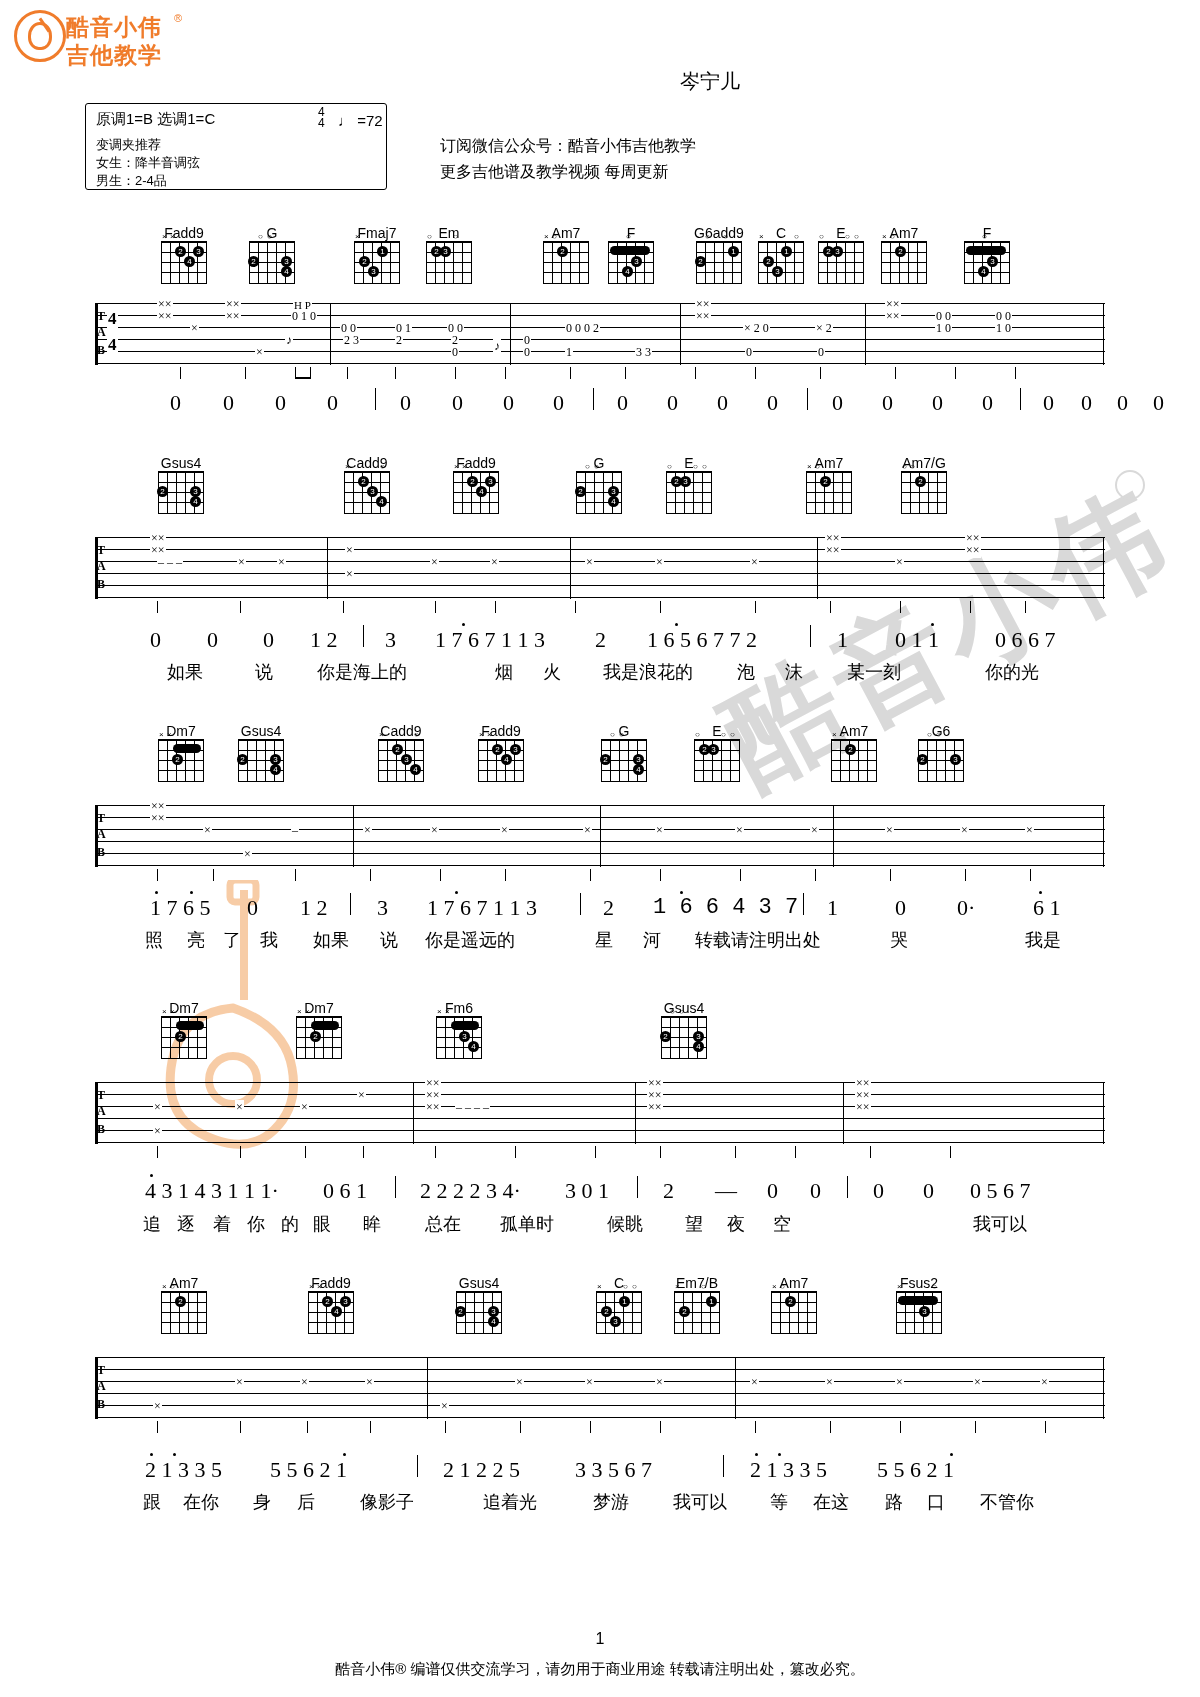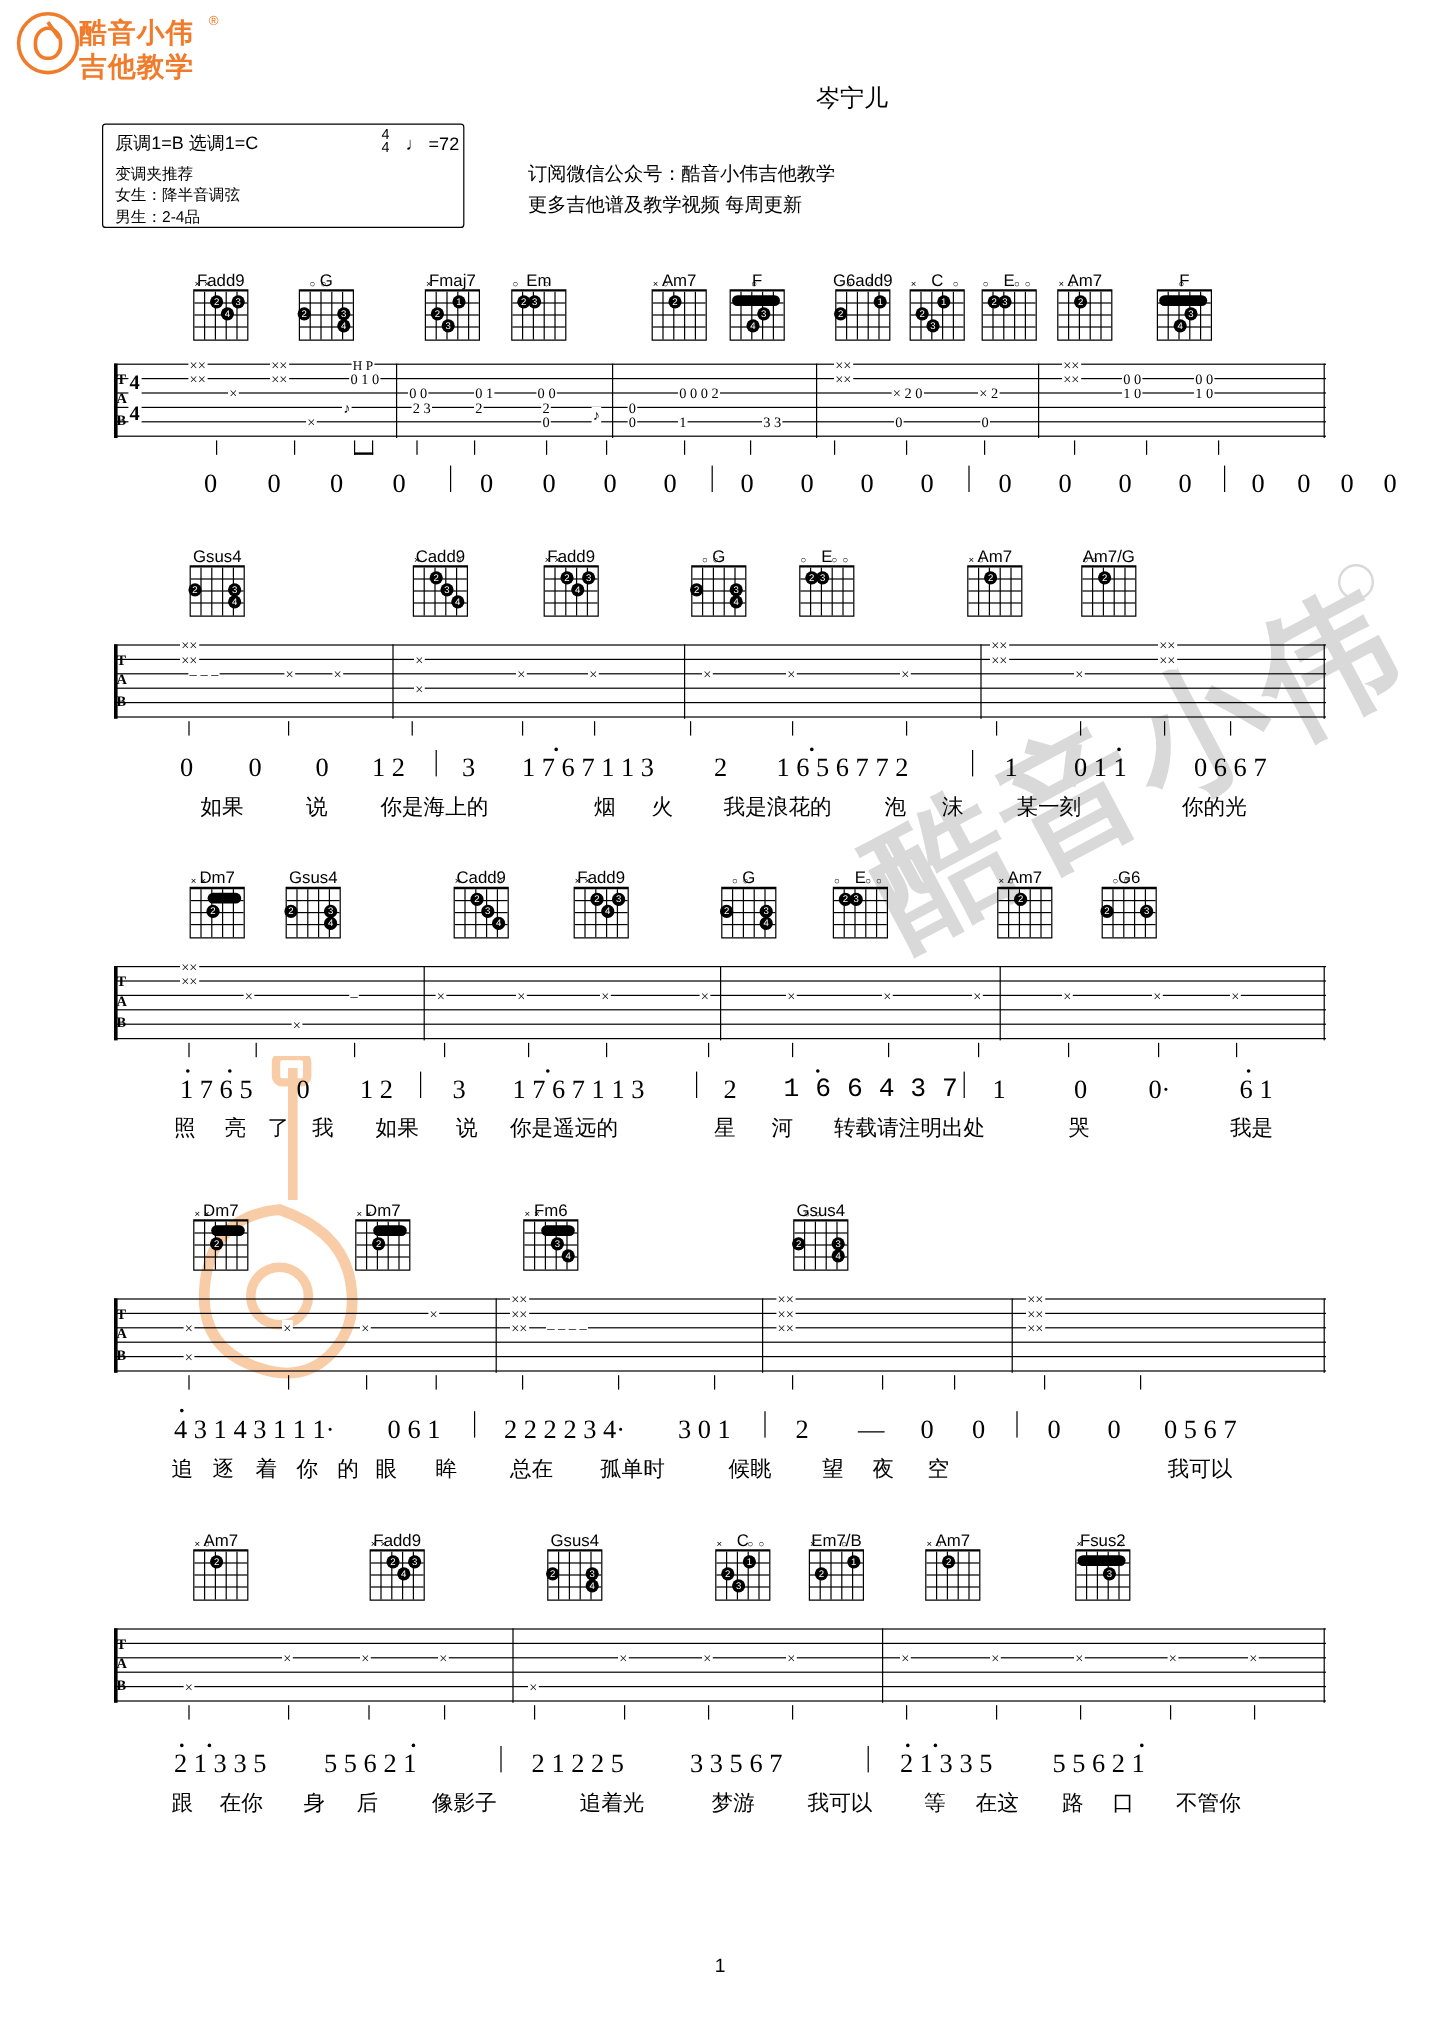--- a/index.html
+++ b/index.html
@@ -1203,14 +1203,15 @@
       <div class="lw" style="left:578px;">我可以</div>
       <div class="lw" style="left:675px;">等</div>
         <div class="lw" style="left:718px;">在这</div>
       <div class="lw" style="left:790px;">路</div>
         <div class="lw" style="left:832px;">口</div>
       <div class="lw" style="left:885px;">不管你</div>
     </div>
   </div>
 
   <div class="page-no">1</div>
+  <div class="footer-note">酷音小伟® 编谱仅供交流学习，请勿用于商业用途 转载请注明出处，篡改必究。</div>
 
 </div>
 
 </body></html>

